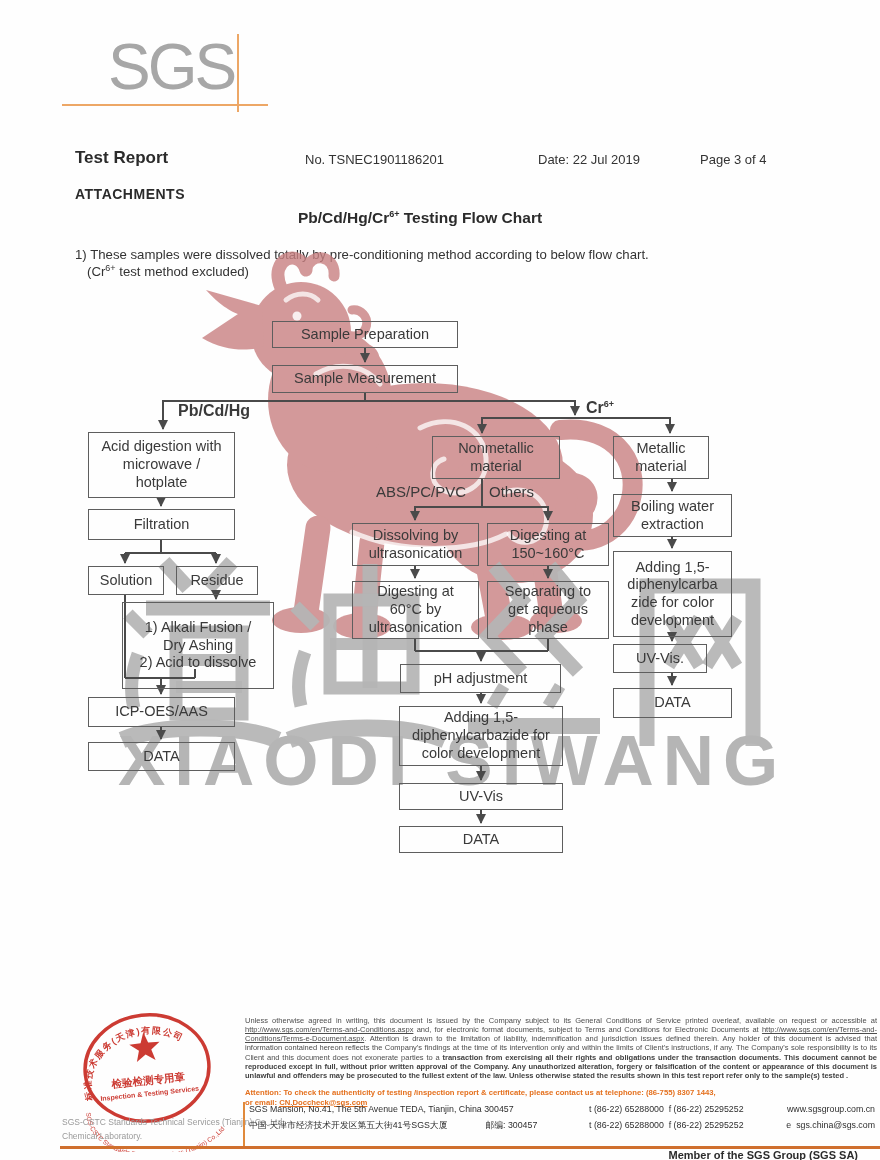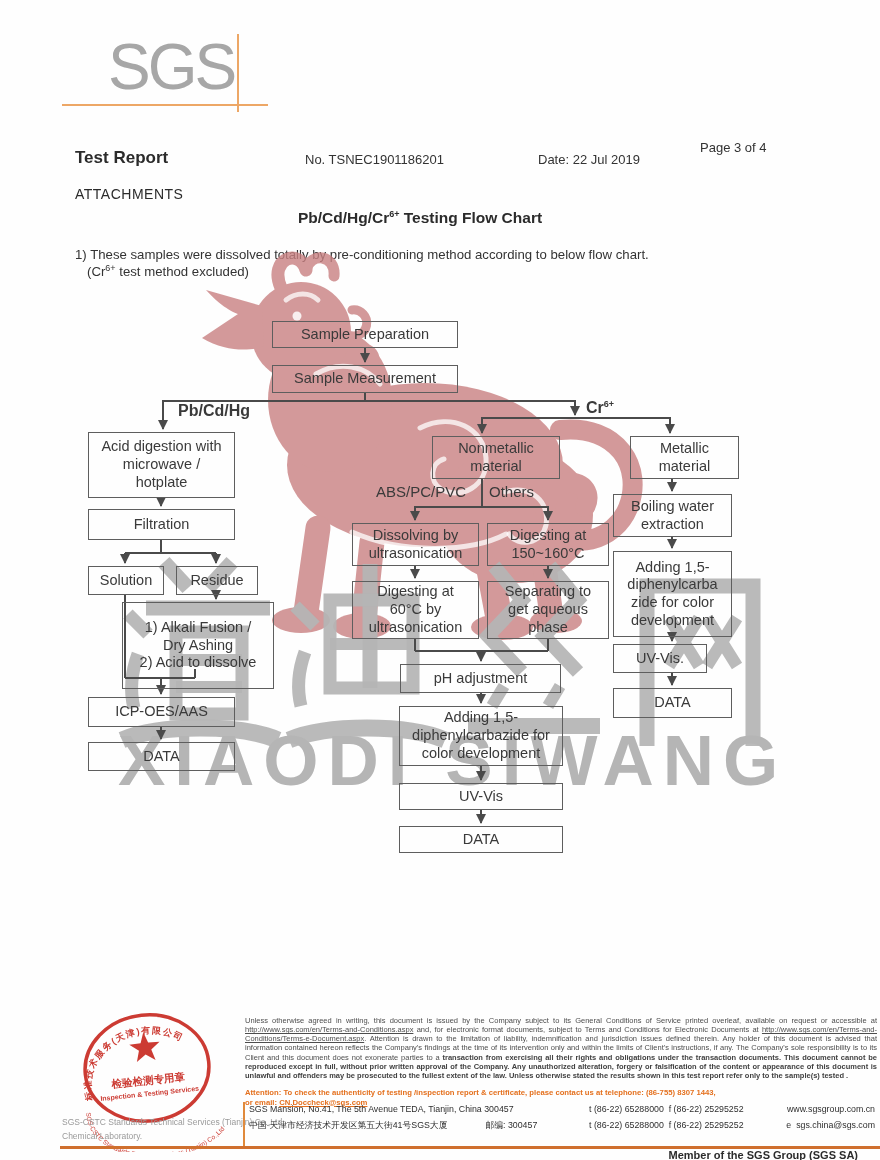--- a/index.html
+++ b/index.html
@@ -7,22 +7,22 @@
         font-family:"Liberation Sans", sans-serif;color:#3a3a3a;}
   
   .logo-text{position:absolute;left:108px;top:30px;font-size:64px;font-weight:normal;
              letter-spacing:-3px;color:#a7a7a7;}
   .logo-vline{position:absolute;left:237px;top:34px;width:2px;height:78px;background:#eda766;}
   .logo-hline{position:absolute;left:62px;top:104px;width:206px;height:2px;background:#eda766;}
   
   .h-title{position:absolute;left:75px;top:148px;font-size:17px;font-weight:bold;color:#2b2b2b;}
   .h-no{position:absolute;left:305px;top:152px;font-size:13px;color:#333;}
   .h-date{position:absolute;left:538px;top:152px;font-size:13px;color:#333;}
-  .h-page{position:absolute;left:700px;top:140px;font-size:13px;color:#333;}
-  .attach{position:absolute;left:75px;top:186px;font-size:14px;font-weight:normal;color:#2b2b2b;letter-spacing:.5px;}
+  .h-page{position:absolute;left:700px;top:152px;font-size:13px;color:#333;}
+  .attach{position:absolute;left:75px;top:186px;font-size:14px;font-weight:bold;color:#2b2b2b;letter-spacing:.5px;}
   .ftitle{position:absolute;left:250px;top:209px;width:340px;text-align:center;font-size:15.5px;
           font-weight:bold;color:#2b2b2b;}
   .note1{position:absolute;left:75px;top:247px;font-size:13.2px;color:#333;}
   .note2{position:absolute;left:87px;top:264px;font-size:13.2px;color:#333;}
   sup.s{font-size:9px;vertical-align:super;line-height:0;}
   
   .wm{position:absolute;left:0;top:0;width:880px;height:1160px;z-index:1;}
   .wm-latin{position:absolute;left:118px;top:720px;width:660px;font-size:71px;font-weight:bold;
             color:#b5b5b5;letter-spacing:9px;z-index:1;white-space:nowrap;}
   .wm-cn-data{position:absolute;left:120px;top:560px;color:transparent;font-size:10px;z-index:1;}
@@ -213,21 +213,21 @@
 ultrasonication</div>
     <div class="fb" style="left:487px;top:581px;width:122px;height:58px">Separating to
 get aqueous
 phase</div>
     <div class="fb" style="left:400px;top:664px;width:161px;height:29px">pH adjustment</div>
     <div class="fb" style="left:399px;top:706px;width:164px;height:60px">Adding 1,5-
 diphenylcarbazide for
 color development</div>
     <div class="fb" style="left:399px;top:783px;width:164px;height:27px">UV-Vis</div>
     <div class="fb" style="left:399px;top:826px;width:164px;height:27px">DATA</div>
-    <div class="fb" style="left:630px;top:436px;width:109px;height:43px">Metallic
+    <div class="fb" style="left:613px;top:436px;width:96px;height:43px">Metallic
 material</div>
     <div class="fb" style="left:613px;top:494px;width:119px;height:43px">Boiling water
 extraction</div>
     <div class="fb" style="left:613px;top:551px;width:119px;height:86px">Adding 1,5-
 diphenylcarba
 zide for color
 development</div>
     <div class="fb" style="left:613px;top:644px;width:94px;height:29px">UV-Vis.</div>
     <div class="fb" style="left:613px;top:688px;width:119px;height:30px">DATA</div>
 

